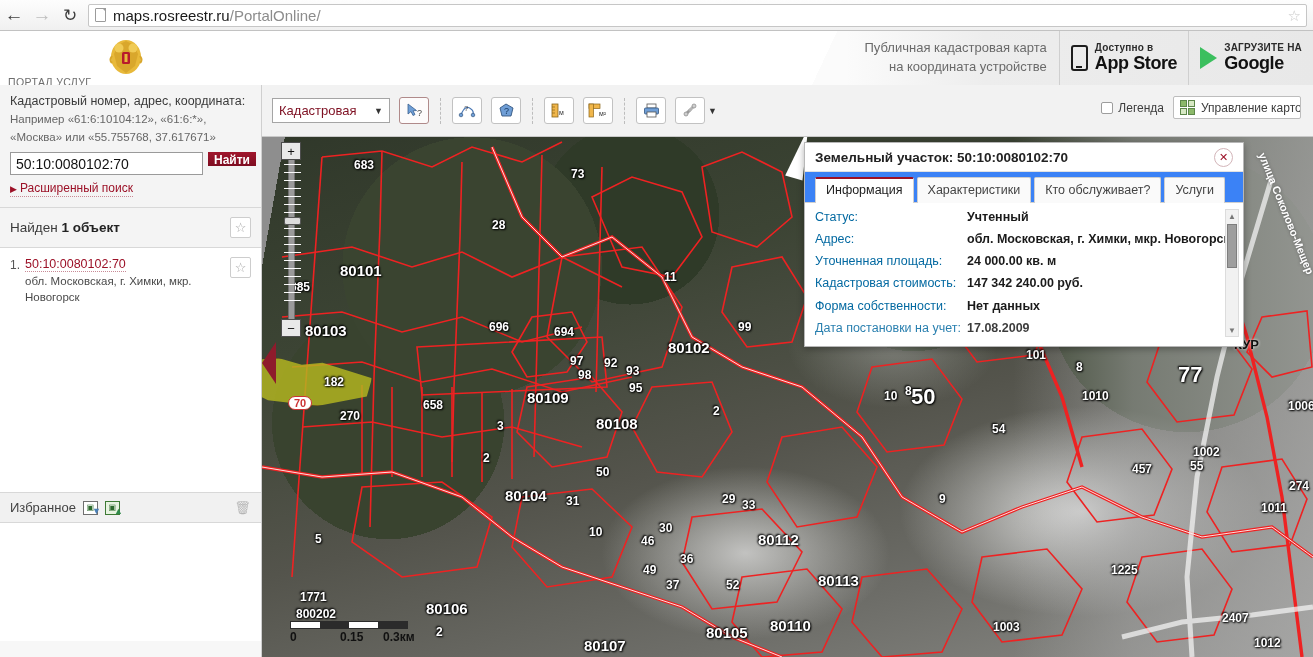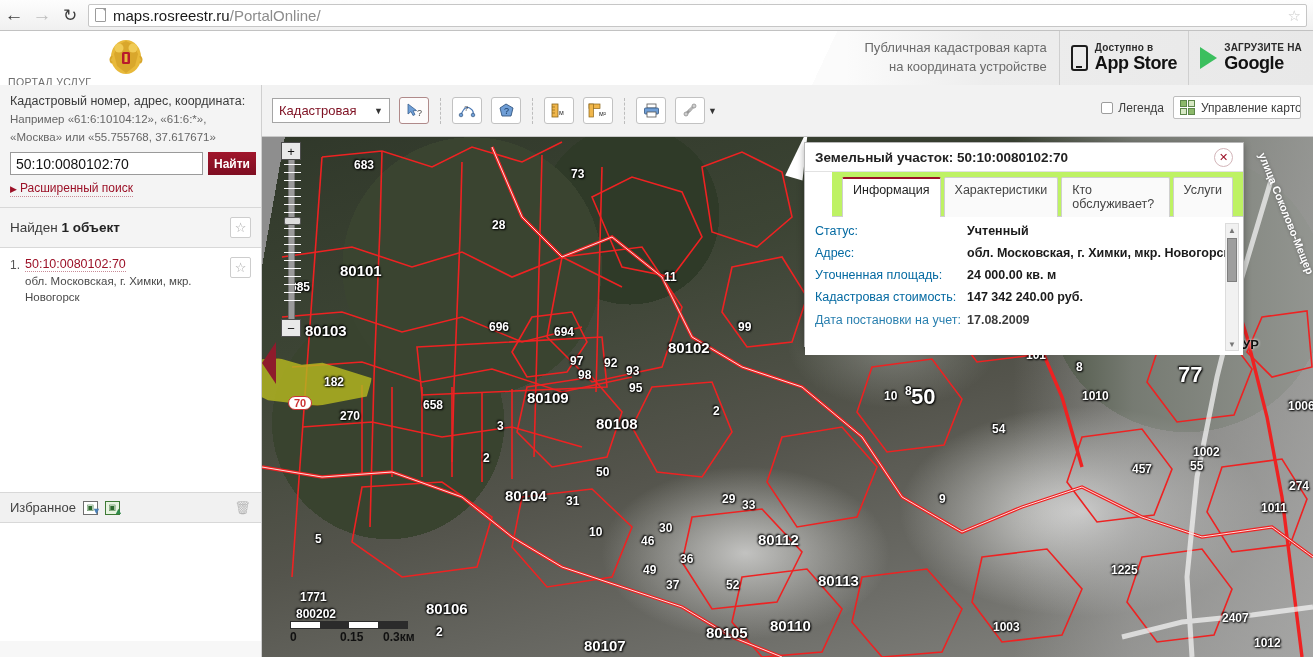--- a/index.html
+++ b/index.html
@@ -113,21 +113,21 @@
   }
   .search-label { font-size: 12.5px; color: #3a3a3a; line-height: 1.35; }
   .search-hint { font-size: 11.5px; color: #666; line-height: 1.45; margin-top: 1px; }
   .search-row { display: flex; margin-top: 7px; }
   .search-input {
     flex: 1; height: 23px; border: 1px solid #9a9a9a; background: #fff;
     font-size: 14px; color: #111; padding: 0 5px;
     font-family: "Liberation Sans", sans-serif;
   }
   .search-btn {
-    width: 52px; height: 23px; margin-left: 5px; border: 0;
+    width: 52px; height: 14px; margin-left: 5px; border: 0;
     background: linear-gradient(#a0162c, #7e0d21);
     color: #fff; font-size: 12px; font-weight: bold; cursor: pointer;
     font-family: "Liberation Sans", sans-serif;
   }
   .adv-search {
     margin-top: 6px; font-size: 12px; color: #9c1127;
     border-bottom: 1px dotted #c98a96; display: inline-block;
     padding-bottom: 1px; cursor: pointer;
   }
   .adv-arrow { font-size: 9px; margin-right: 3px; }
@@ -333,21 +333,21 @@
     background: #fff;
   }
   .popup-title { font-size: 13.5px; color: #222; font-weight: bold; flex: 1; }
   .popup-close {
     width: 19px; height: 19px; border: 1px solid #d3b5b9; border-radius: 50%;
     display: flex; align-items: center; justify-content: center;
     font-size: 11px; color: #9c1127; cursor: pointer; background: #fff;
   }
   .popup-tabs {
     display: flex; gap: 3px; padding: 4px 10px 0;
-    background: #bef264; border-bottom: 1px solid #cfcfcf; margin-left: 27px;
+    background: #3b82f6; border-bottom: 1px solid #cfcfcf;
   }
   .ptab {
     padding: 5px 10px 6px; font-size: 12.5px; color: #444;
     background: #fafafa; border: 1px solid #cfcfcf; border-bottom: none;
     border-radius: 2px 2px 0 0; cursor: pointer; position: relative; top: 1px;
   }
   .ptab.active {
     background: #fff; color: #222; border-top: 2px solid #9c1127;
     padding-top: 4px; z-index: 2;
   }
@@ -767,20 +767,24 @@
             <div class="v">обл. Московская, г. Химки, мкр. Новогорск</div>
           </div>
           <div class="prow">
             <div class="k">Уточненная площадь:</div>
             <div class="v">24 000.00 кв. м</div>
           </div>
           <div class="prow">
             <div class="k">Кадастровая стоимость:</div>
             <div class="v">147 342 240.00 руб.</div>
           </div>
+          <div class="prow">
+            <div class="k">Форма собственности:</div>
+            <div class="v">Нет данных</div>
+          </div>
           <div class="prow last">
             <div class="k">Дата постановки на учет:</div>
             <div class="v">17.08.2009</div>
           </div>
         </div>
       <div class="pscroll">
         <div class="arw up">▲</div>
         <div class="thumb"></div>
         <div class="arw dn">▼</div>
       </div>

